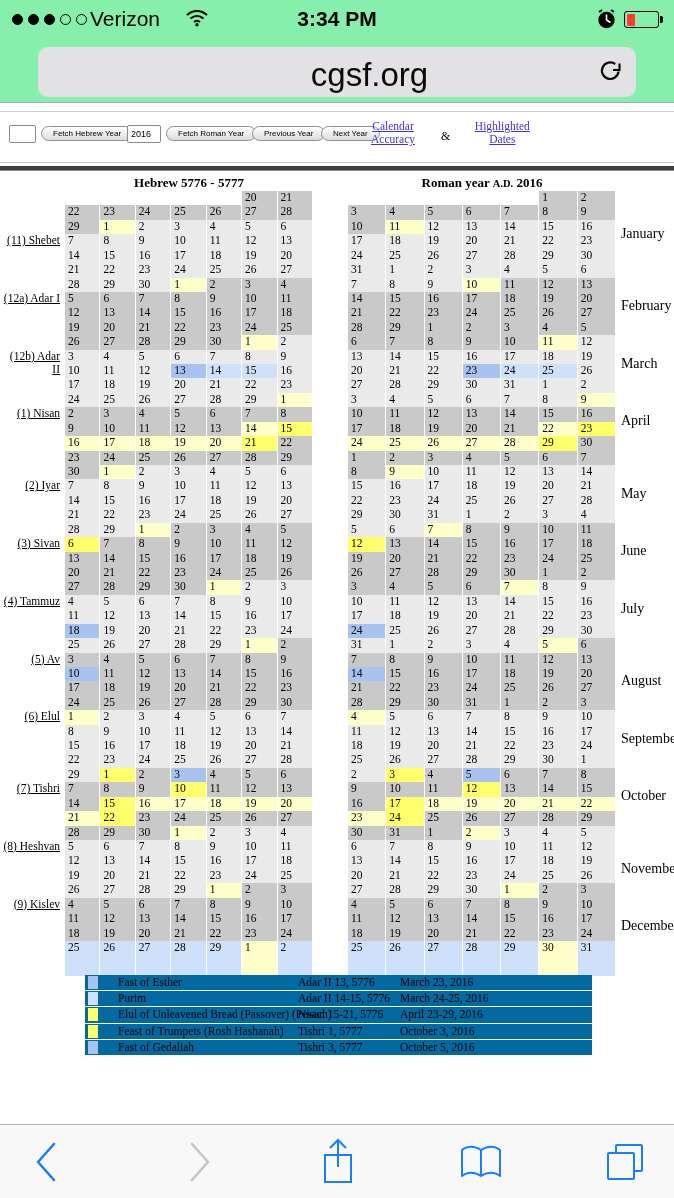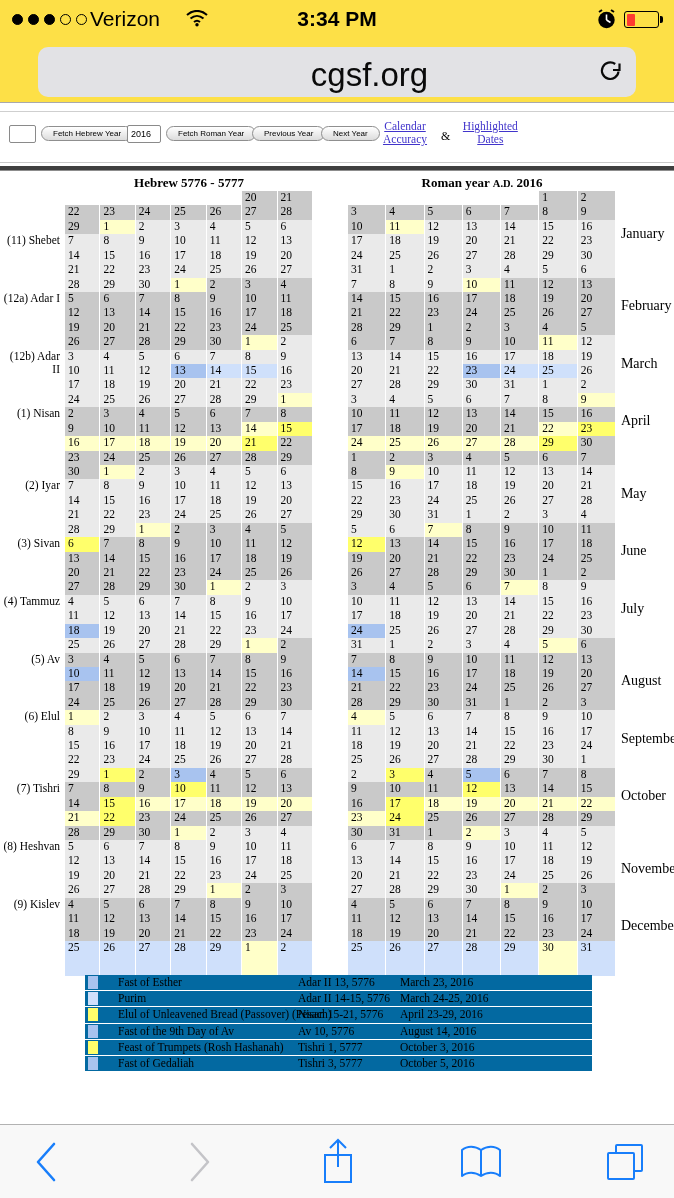--- a/index.html
+++ b/index.html
@@ -2,21 +2,21 @@
 <html><head>
 <meta charset="utf-8">
 <style>
   * { margin:0; padding:0; box-sizing:border-box; }
   html,body { width:674px; height:1198px; background:#fff; overflow:hidden;
               font-family:"Liberation Serif", serif; }
   #screen { position:relative; width:674px; height:1198px; background:#fff; }
 
   
   #chrome { position:absolute; left:0; top:0; width:674px; height:103px;
-            background:#fde047; border-bottom:1px solid #a9a9ac; }
+            background:#86efac; border-bottom:1px solid #a9a9ac; }
   #status-bar { position:absolute; left:0; top:0; width:674px; height:40px;
                 font-family:"Liberation Sans", sans-serif; color:#000; }
   #signal-dots { position:absolute; left:12px; top:14px; display:flex; gap:5px; }
   .dot { width:11px; height:11px; border-radius:50%; border:1px solid #000; background:transparent; }
   .dot.filled { background:#000; }
   #carrier { position:absolute; left:90px; top:7px; font-size:21px; }
   #wifi-icon { position:absolute; left:186px; top:10px; }
   #clock-time { position:absolute; left:0; top:7px; width:674px; text-align:center;
                 font-size:21px; font-weight:bold; }
   #alarm-icon { position:absolute; left:596px; top:9px; }
@@ -42,21 +42,21 @@
   #hebrew-year-input { left:9px; width:27px; }
   #roman-year-input { left:127px; width:34px; }
   .push-btn { position:absolute; top:8px; height:15px; border:1px solid #8f8f8f; border-radius:9px;
               background:linear-gradient(#ffffff,#dcdcdc);
               font-family:"Liberation Sans", sans-serif; font-size:8px; color:#000;
               padding:0 11px; line-height:12px; }
   #fetch-hebrew-btn { left:41px; }
   #fetch-roman-btn { left:166px; }
   #prev-year-btn { left:252px; }
   #next-year-btn { left:321px; }
-  #links-block { position:absolute; left:374px; top:2px; display:flex; align-items:center; gap:5px; }
+  #links-block { position:absolute; left:362px; top:2px; display:flex; align-items:center; gap:17px; }
   .cal-link { display:inline-block; text-align:center; font-size:11.5px; line-height:13px;
               color:#4134cb; text-decoration:underline; width:62px; }
   .cal-link.wide { width:70px; }
   #amp { font-size:12px; color:#000; padding-top:6px; }
   #page-hr2 { position:absolute; left:0; top:162px; width:674px; height:1px; background:#c9c9c9; }
   #dark-divider { position:absolute; left:0; top:166px; width:674px; height:5px;
                   background:#3f3f3f; border-bottom:1px solid #8d8d8d; }
 
   
   #cal-titles { position:absolute; left:0; top:175px; width:674px; height:15px; }
@@ -67,21 +67,21 @@
   #roman-title .smallcaps { font-size:10.5px; }
   #cal-rows { position:absolute; left:0; top:191px; width:674px; }
   .cal-row { display:grid; grid-template-columns:65px repeat(7,35.43px) 35px repeat(7,38.29px) minmax(0,1fr);
              height:14.43px; font-size:11.5px; }
   .cell { padding-left:3px; line-height:13.8px; overflow:hidden;
           border-right:1px solid #fff; border-bottom:1px solid #fff; }
   .cell.empty { background:transparent; border-color:transparent; }
   .bg-g { background:#c9c9c9; } .bg-w { background:#eaeaea; }
   .bg-y { background:#ffffc9; } .bg-Y { background:#ffff6b; }
   .bg-f { background:#a8c3ef; } .bg-p { background:#cfe0fb; }
-  .h-label { text-align:right; padding-right:5px; line-height:13.8px; font-size:11.5px; }
+  .h-label { text-align:right; padding-right:5px; line-height:13.8px; font-size:11.5px;text-decoration:underline; }
   .m-label { padding-left:5px; line-height:13.8px; font-size:14px;margin-top:36px; }
 
   
   #legend { position:absolute; left:85px; top:975px; width:507px; }
   .legend-row { position:relative; width:507px; height:15.3px; margin-bottom:0.9px;
                 background:#0369a1; font-size:11.5px; }
   .legend-row .swatch { position:absolute; left:3px; top:1px; width:10px; height:13px; }
   .legend-row .l-name { position:absolute; left:33px; top:0; line-height:15px; white-space:nowrap; }
   .legend-row .l-heb { position:absolute; left:213px; top:0; line-height:15px; white-space:nowrap; }
   .legend-row .l-rom { position:absolute; left:315px; top:0; line-height:15px; white-space:nowrap; }
@@ -1184,26 +1184,20 @@
         <div class="swatch bg-p"></div>
         <div class="l-name">Purim</div>
         <div class="l-heb">Adar II 14-15, 5776</div>
         <div class="l-rom">March 24-25, 2016</div>
       </div>
       <div class="legend-row">
         <div class="swatch bg-Y"></div>
         <div class="l-name">Elul of Unleavened Bread (Passover) (Pesach)</div>
         <div class="l-heb">Nisan 15-21, 5776</div>
         <div class="l-rom">April 23-29, 2016</div>
-      </div>
-      <div class="legend-row">
-        <div class="swatch bg-f"></div>
-        <div class="l-name">Fast of the 9th Day of Av</div>
-        <div class="l-heb">Av 10, 5776</div>
-        <div class="l-rom">August 14, 2016</div>
       </div>
       <div class="legend-row">
         <div class="swatch bg-Y"></div>
         <div class="l-name">Feast of Trumpets (Rosh Hashanah)</div>
         <div class="l-heb">Tishri 1, 5777</div>
         <div class="l-rom">October 3, 2016</div>
       </div>
       <div class="legend-row">
         <div class="swatch bg-f"></div>
         <div class="l-name">Fast of Gedaliah</div>

